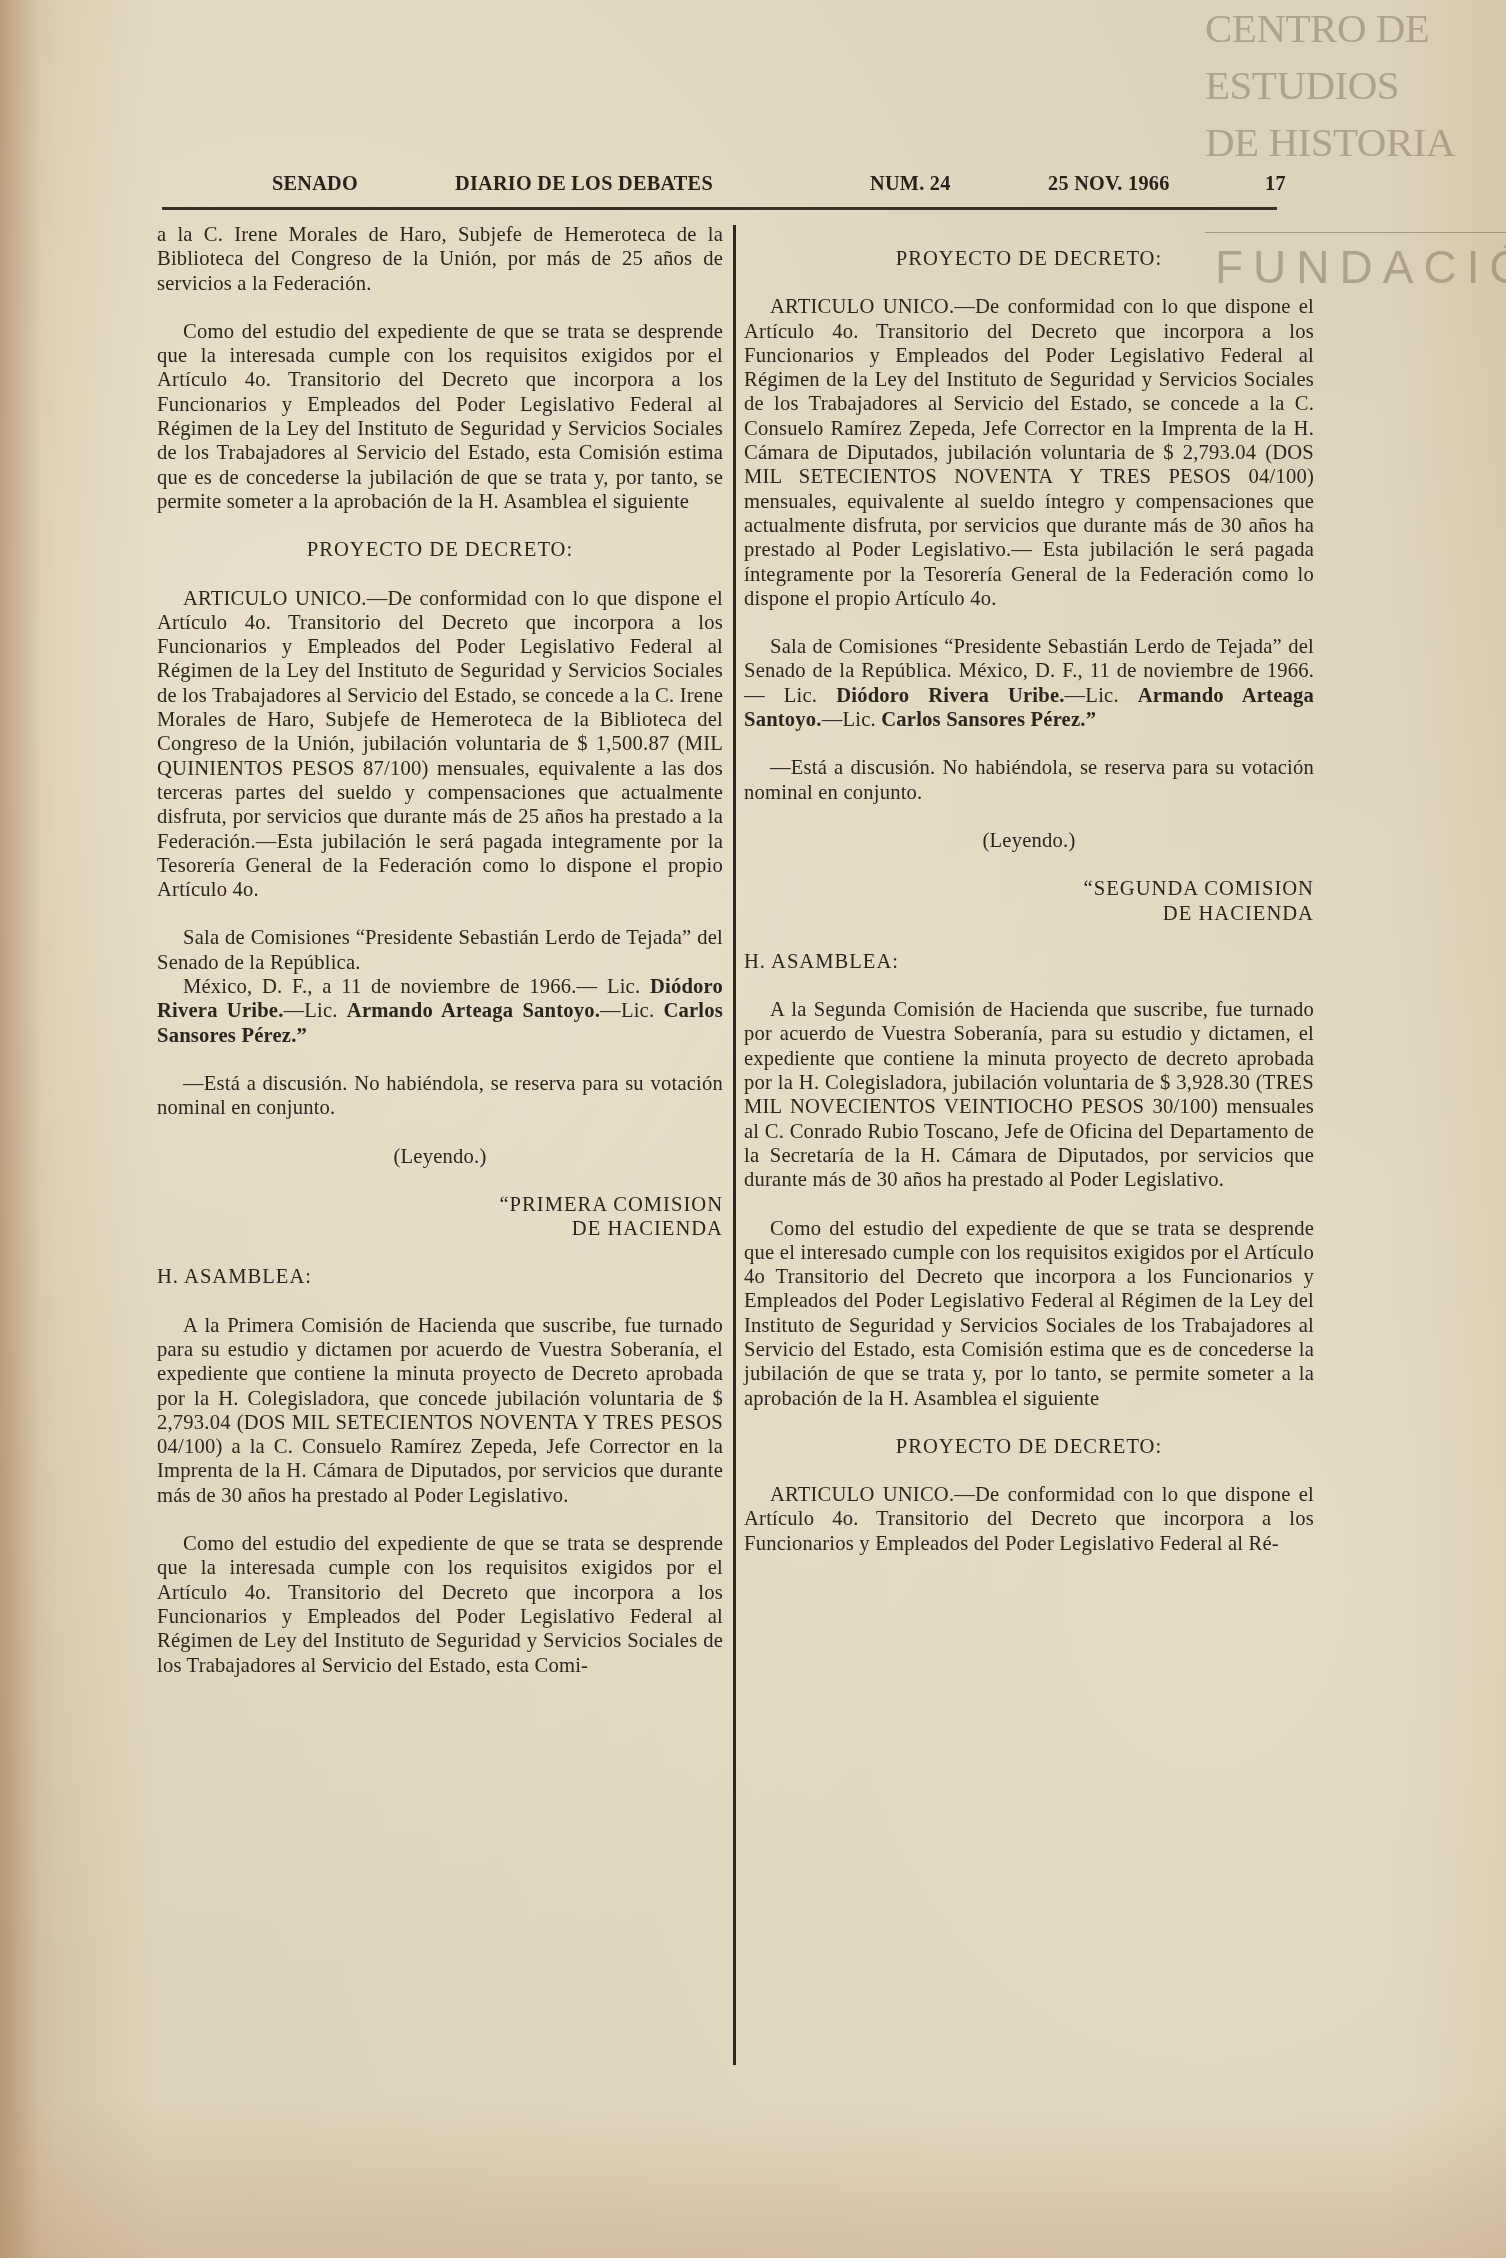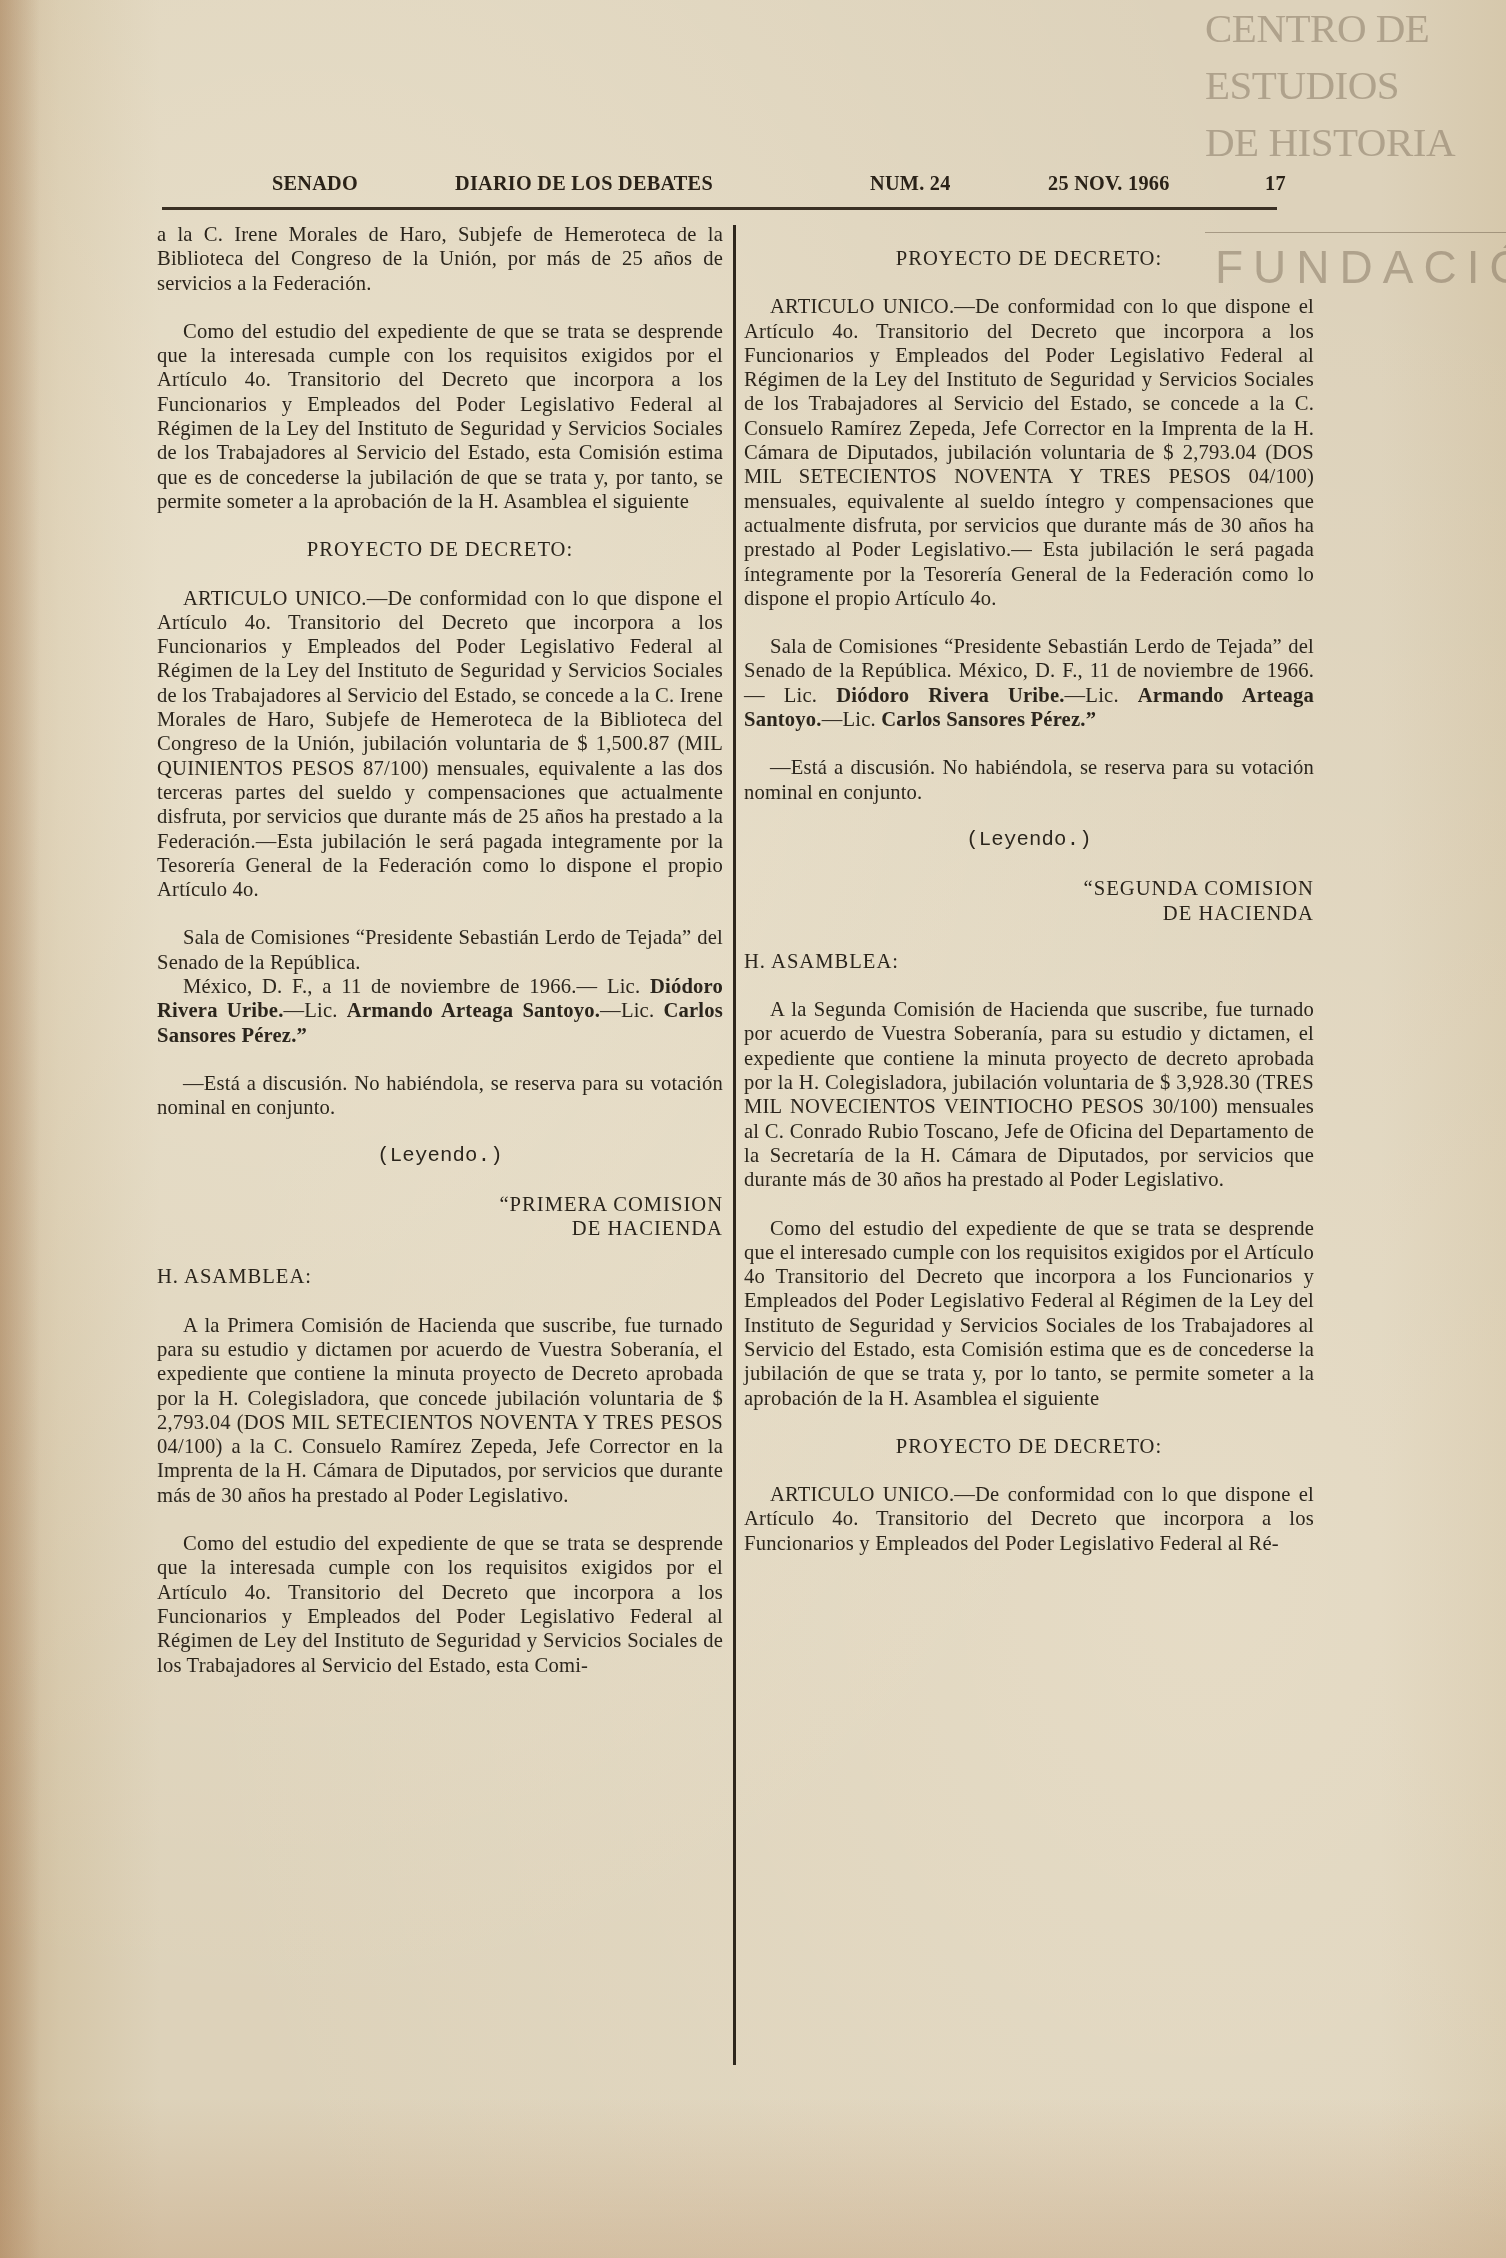--- a/index.html
+++ b/index.html
@@ -43,21 +43,21 @@
   .col {
     position: absolute; top: 222px; width: 566px;
     font-size: 20.6px; line-height: 24.3px; text-align: justify;
     letter-spacing: 0.2px;
   }
   .col-left { left: 157px; }
   .col-right { left: 744px; width: 570px; }
   .col p { margin: 0; text-indent: 0; }
   .col p.ind { text-indent: 26px; }
   .gap { height: 24px; }
-  .center { text-align: center; font-family: Liberation Mono, monospace; }
+  .center { text-align: center; }
   .right { text-align: right; }
   .heading { text-align: center; letter-spacing: 1px; }
   .bold { font-weight: bold; }
   .watermark {
     position: absolute; left: 1205px; top: 0; width: 301px; height: 380px;
     color: rgba(120,105,85,0.45); 
     font-family: "Liberation Serif", serif;
   }
   .wm-line { font-size: 41px; line-height: 57px; letter-spacing: -0.5px; white-space: nowrap; }
   .wm-rule { position: absolute; left: 0; right: 0; top: 232px; height: 1px; background: rgba(120,105,85,0.55); }

